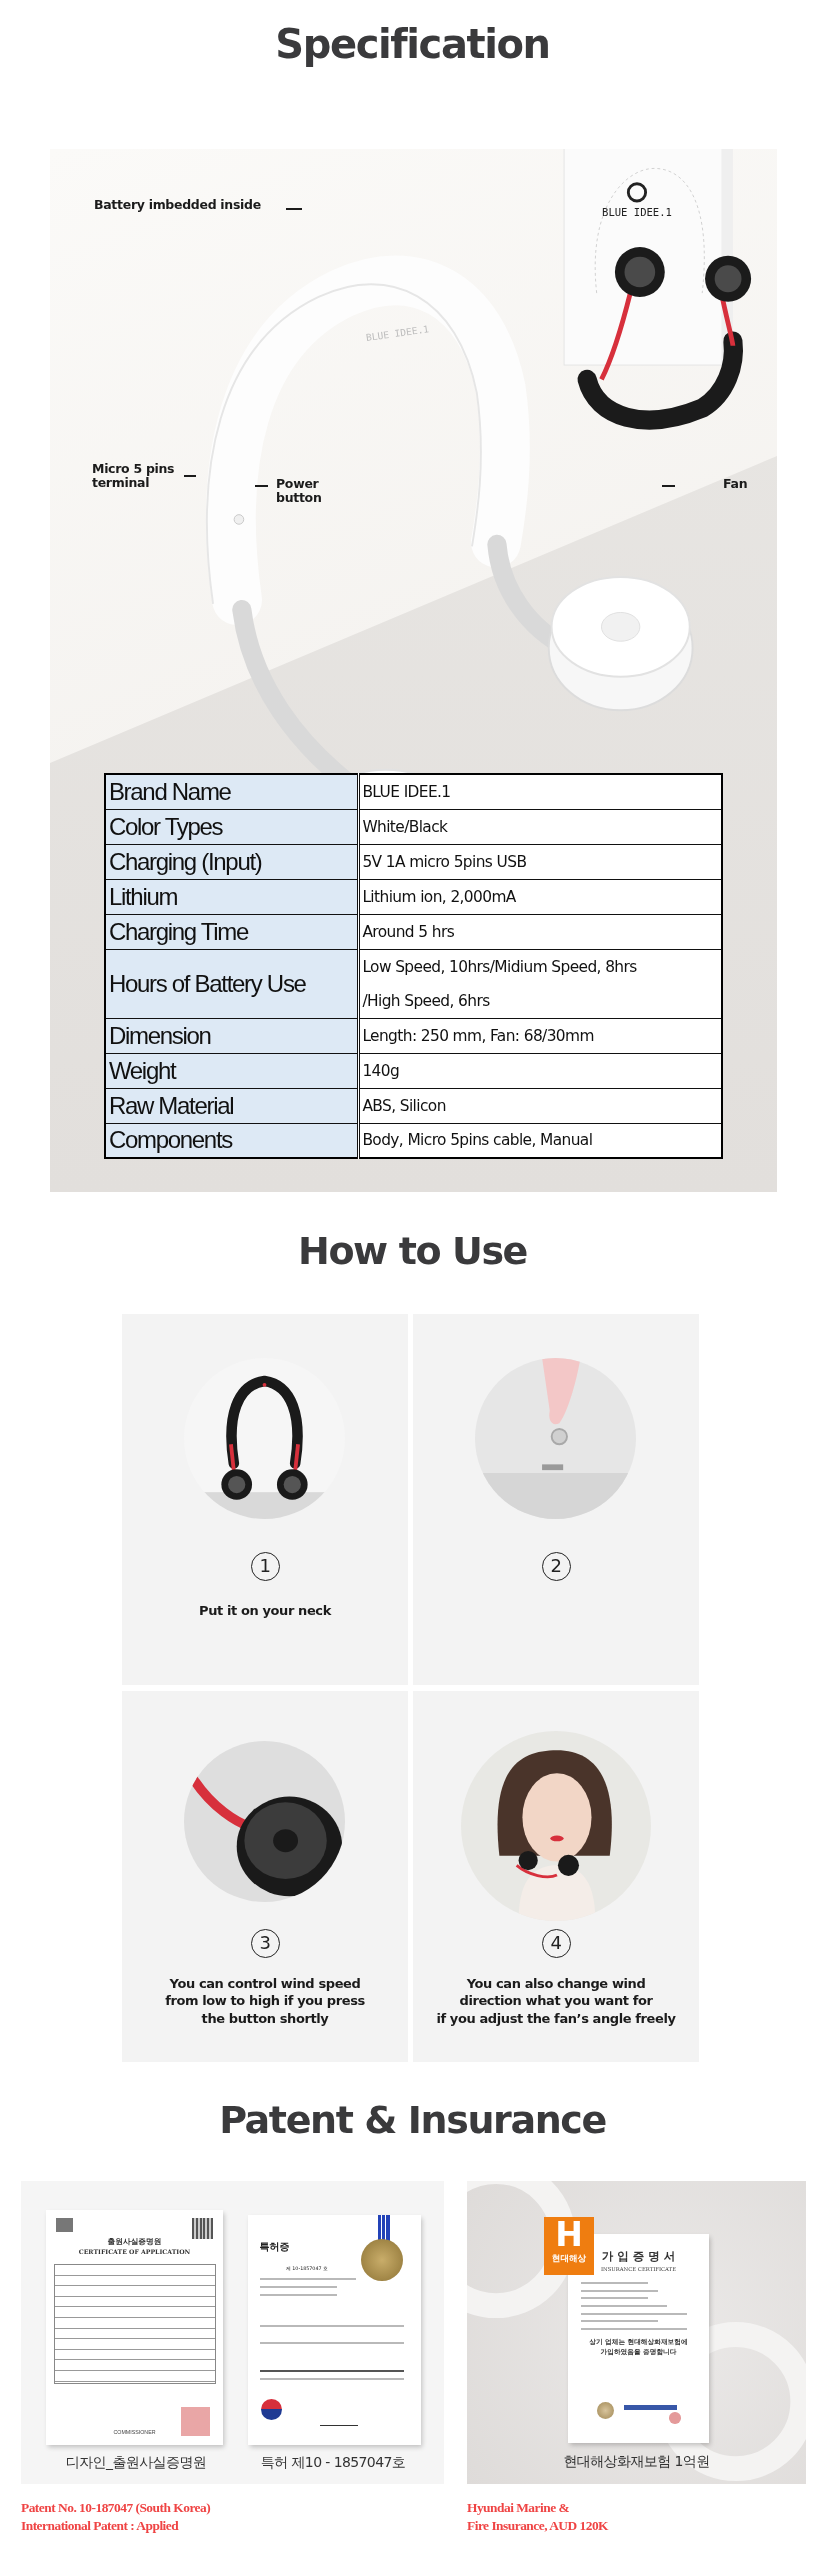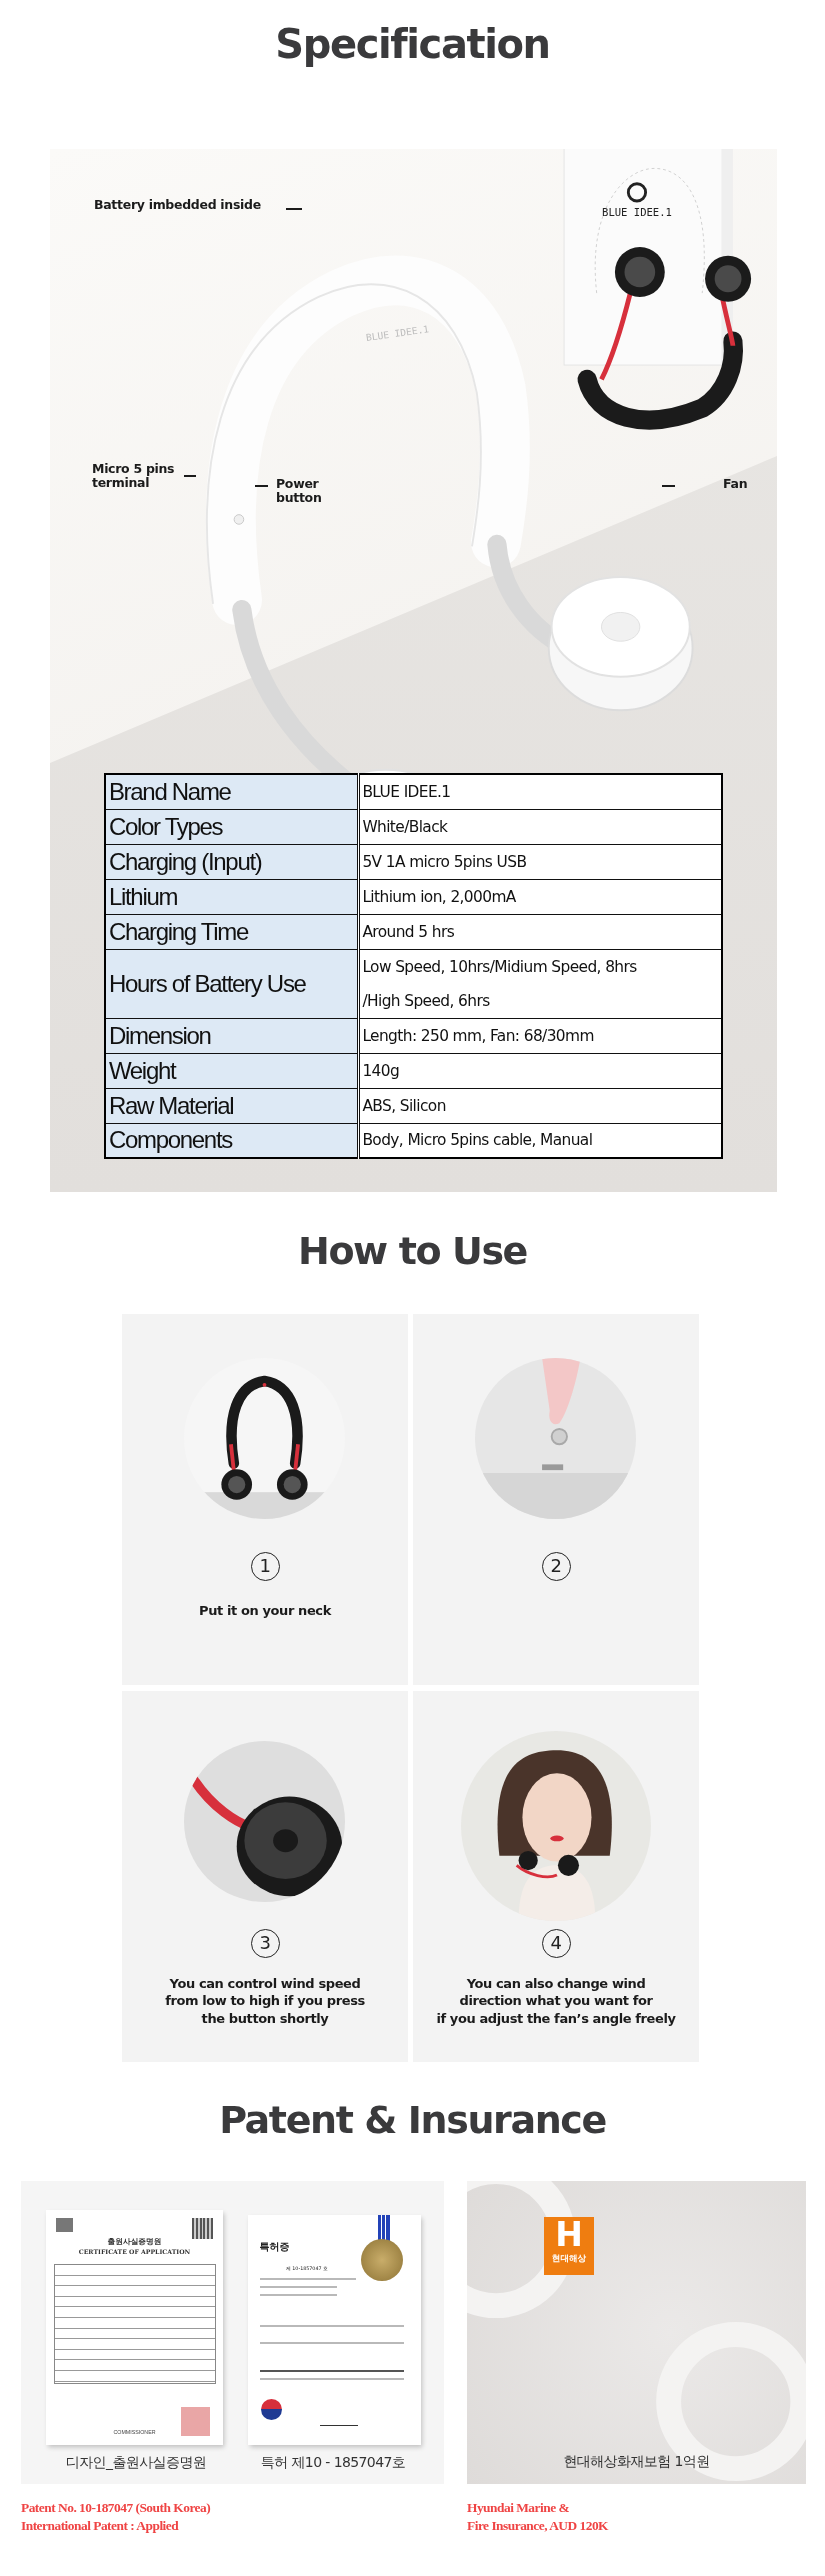--- a/index.html
+++ b/index.html
@@ -268,20 +268,36 @@
     <div style="position:absolute; left:72px; top:201px; width:38px; height:9.6px; border-bottom:1.9px solid #333;"></div>
   </div>
   <div class="doc-caption" style="left:197px; top:273px; width:230px;">특허 제10 - 1857047호</div>
 </div>
 
 <div id="card-insurance" class="patent-card">
   <svg width="339" height="303" style="position:absolute; left:0; top:0;" viewBox="0 0 353 316">
     <circle cx="30" cy="60" r="70" fill="none" stroke="#f4f3f2" stroke-width="26"></circle>
     <circle cx="280" cy="230" r="70" fill="none" stroke="#f4f3f2" stroke-width="26"></circle>
   </svg>
+  <div class="doc" style="left:101px; top:53px; width:141px; height:209px;">
+    <div class="doc-heading" style="top:15.4px; font-size:11.5px;">가 입 증 명 서</div>
+    <div class="doc-heading" style="top:32px; font-size:5.3px; font-weight:normal;">INSURANCE CERTIFICATE</div>
+    <div class="doc-line" style="left:13.4px; top:48px; width:67px;"></div>
+    <div class="doc-line" style="left:13.4px; top:56px; width:77px;"></div>
+    <div class="doc-line" style="left:13.4px; top:63px; width:67px;"></div>
+    <div class="doc-line" style="left:13.4px; top:71px; width:86px;"></div>
+    <div class="doc-line" style="left:13.4px; top:79px; width:106px;"></div>
+    <div class="doc-line" style="left:13.4px; top:86px; width:77px;"></div>
+    <div class="doc-line" style="left:13.4px; top:94px; width:106px;"></div>
+    <div class="doc-heading" style="top:104px; font-size:6.7px; line-height:9.6px; white-space:pre-line;">상기 업체는 현대해상화재보험에
+가입하였음을 증명합니다</div>
+    <div style="position:absolute; left:29px; top:168px; width:17.3px; height:17.3px; border-radius:50%; background:radial-gradient(circle,#d8c49c,#9f8754);"></div>
+    <div style="position:absolute; left:56px; top:171px; width:53px; height:4.8px; background:#3857a8;"></div>
+    <div style="position:absolute; left:101px; top:178px; width:11.5px; height:11.5px; border-radius:50%; background:#e49a9a;"></div>
+  </div>
   <div class="hyundai-badge">
     <div class="h">H</div>
     <div class="t">현대해상</div>
   </div>
   <div class="doc-caption" style="left:0; top:272px;">현대해상화재보험 1억원</div>
 </div>
 
 <div id="caption-patent" class="patent-caption">Patent No. 10-187047 (South Korea)
 International Patent : Applied</div>
 <div id="caption-insurance" class="patent-caption">Hyundai Marine &amp;

